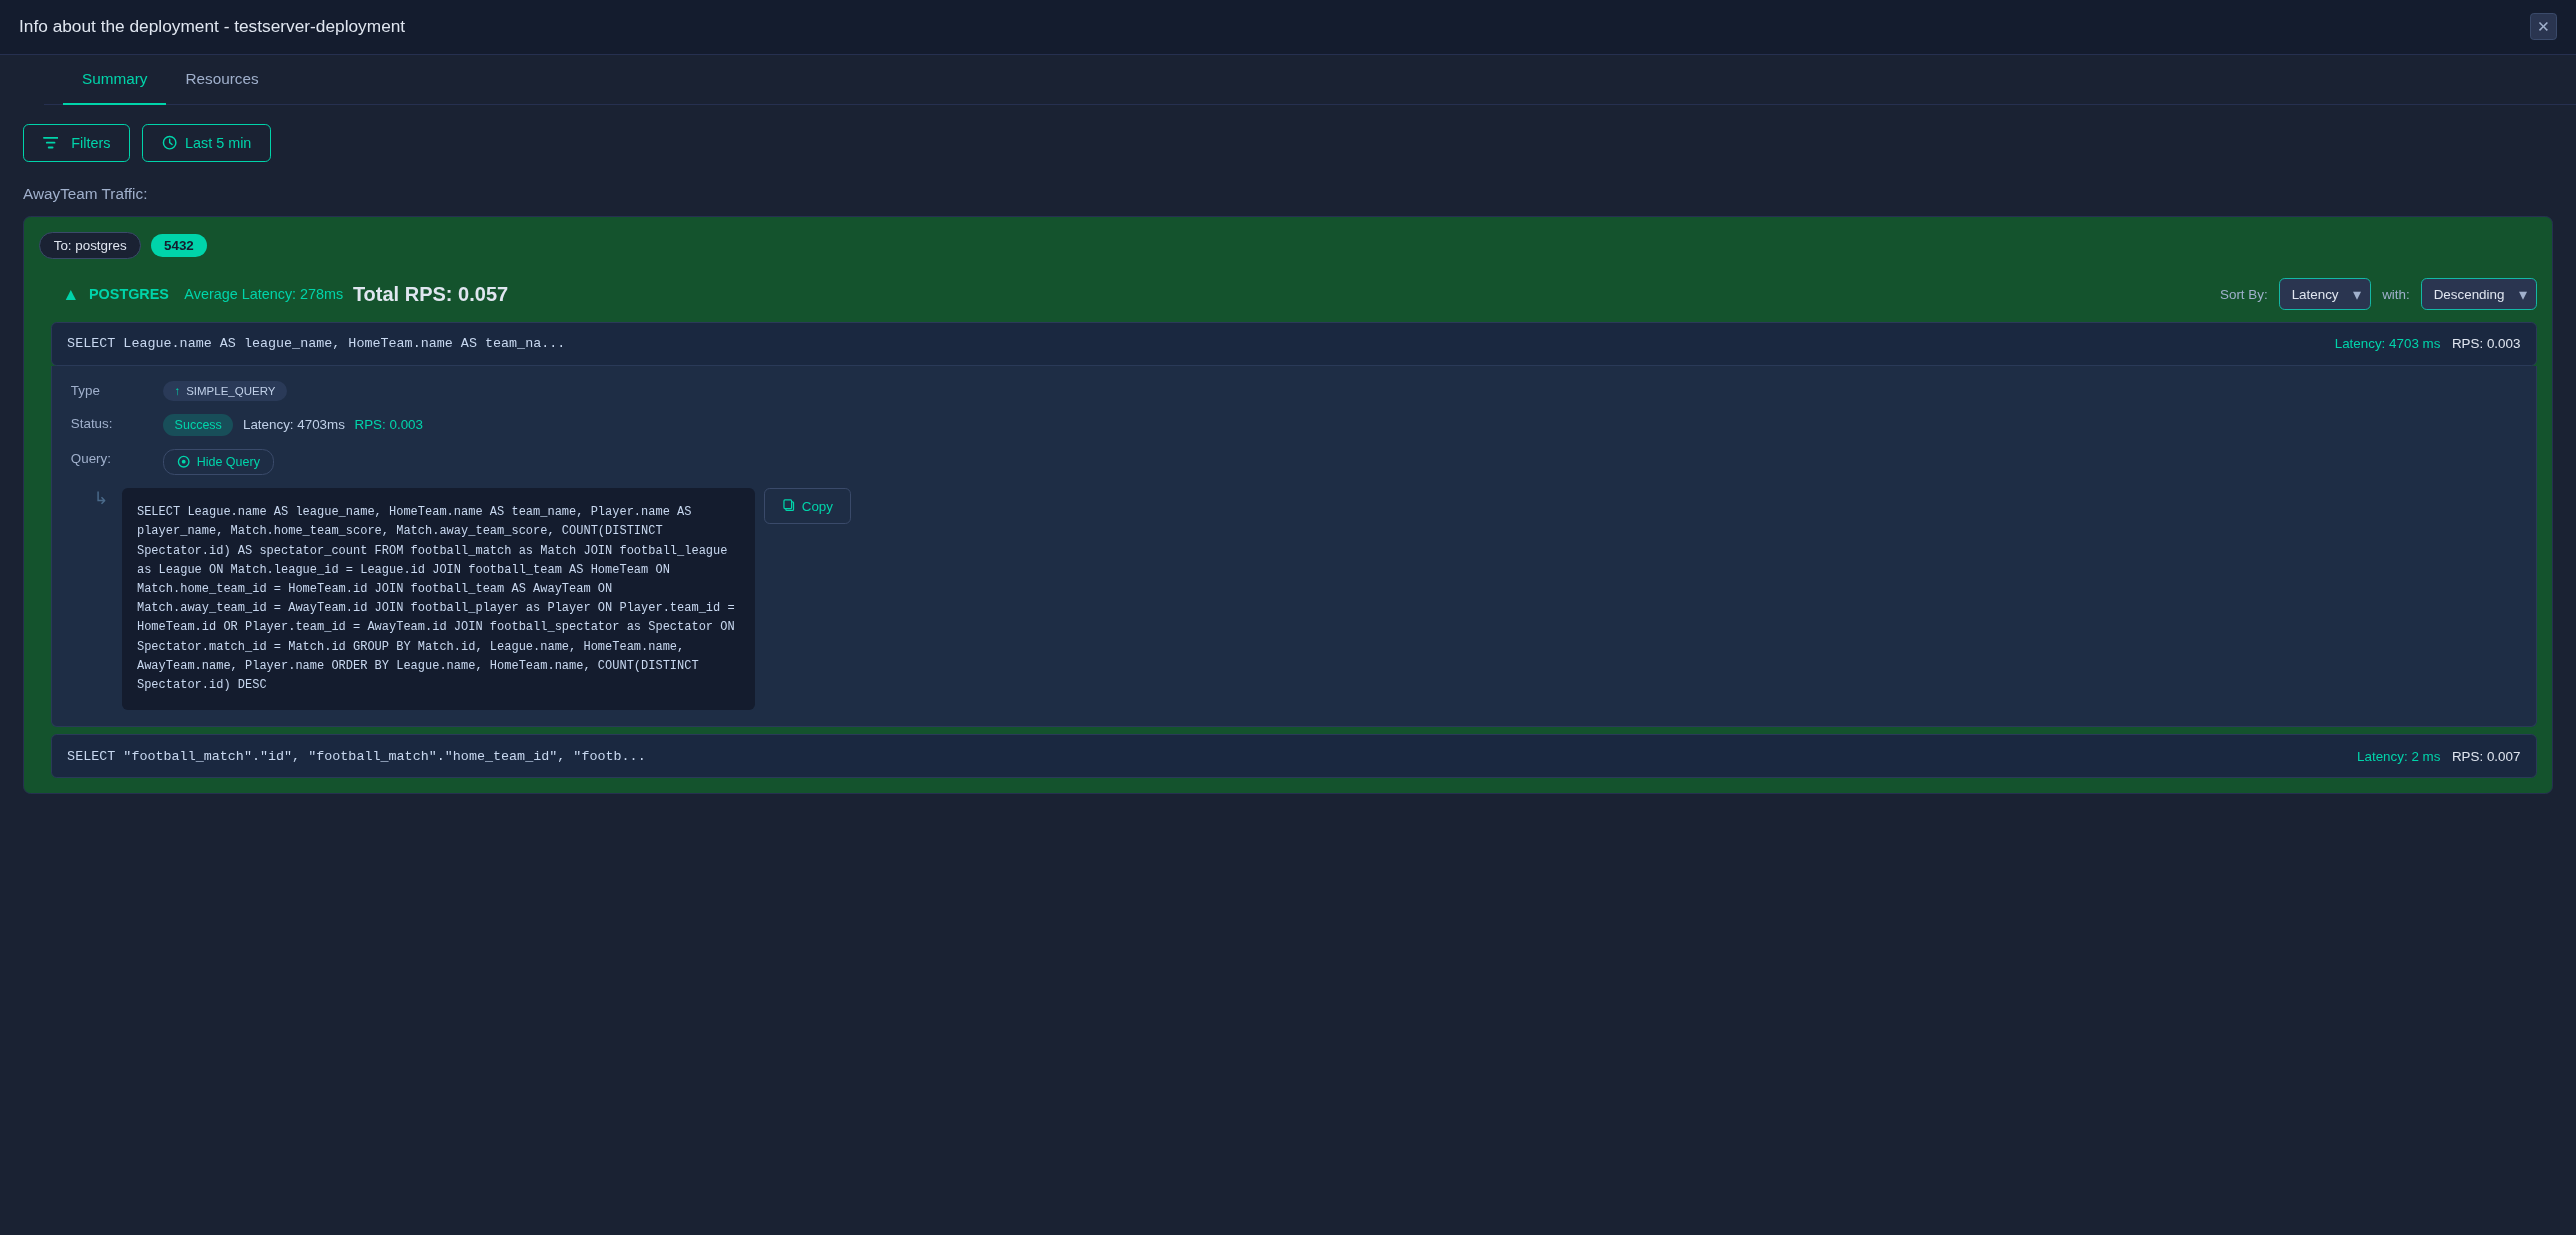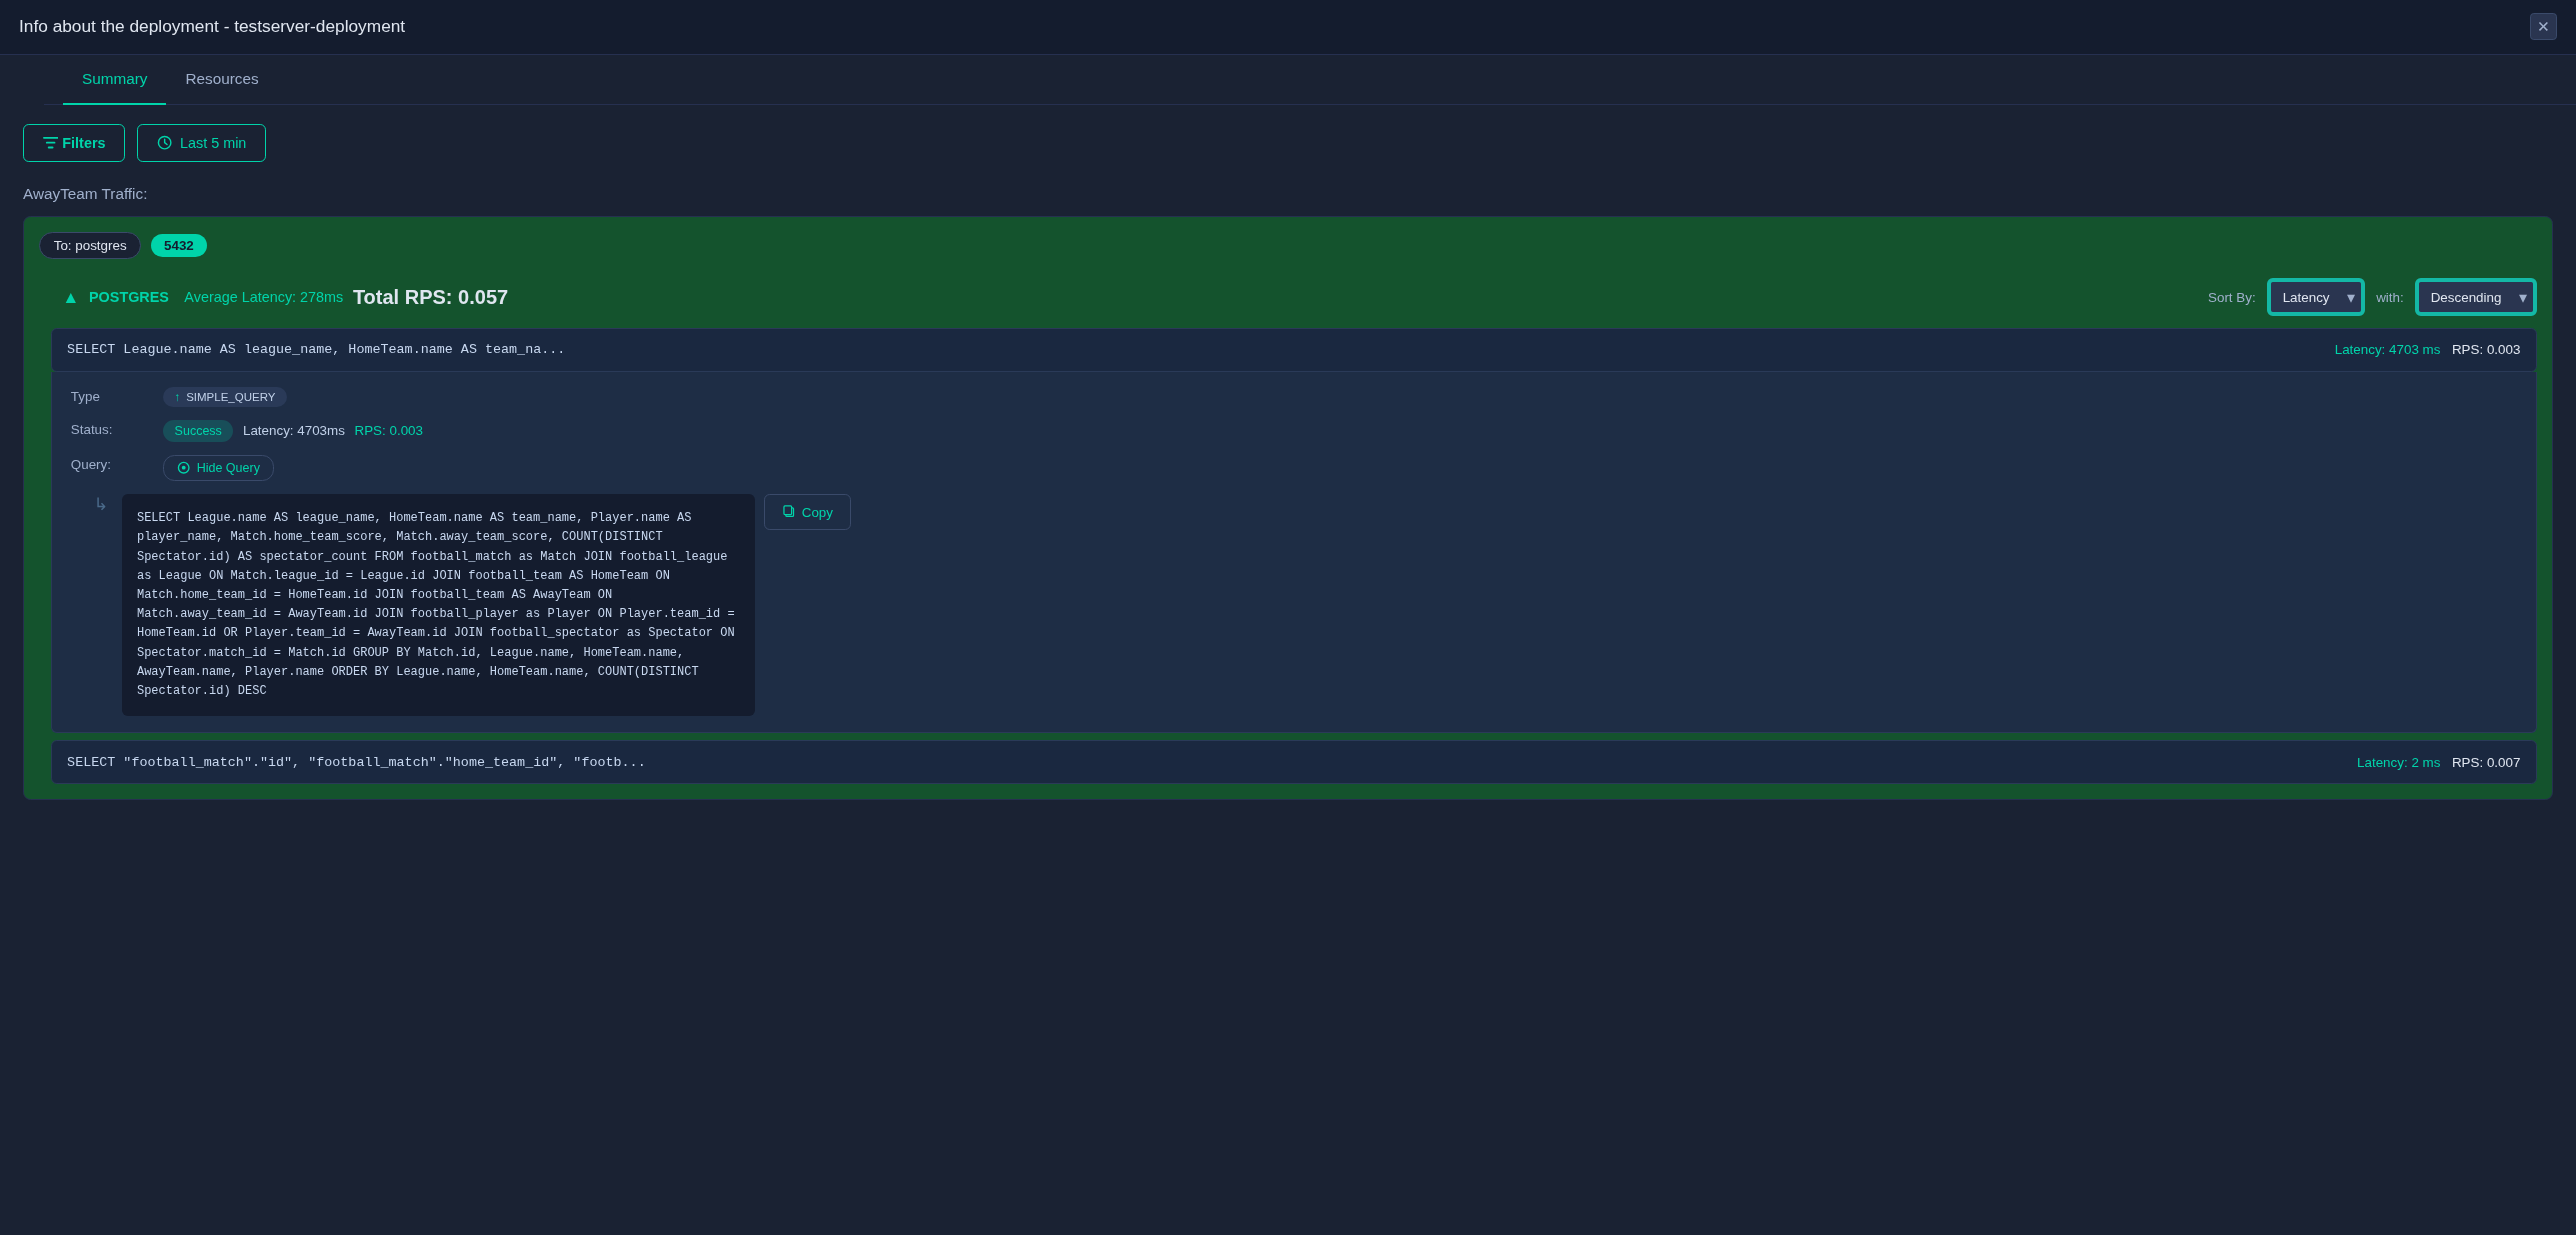--- a/index.html
+++ b/index.html
@@ -96,22 +96,21 @@
     .btn-filter {
       background: transparent;
       border: 1.9px solid #00d4aa;
       border-radius: 5.8px;
       color: #00d4aa;
       padding: 9.6px 19px;
       font-size: 14.4px;
       cursor: pointer;
       display: flex;
       align-items: center;
-      gap: 4px;
-      font-weight: bold;
+      gap: 13px;
     }
     .btn-time {
       background: transparent;
       border: 1.9px solid #00d4aa;
       border-radius: 5.8px;
       color: #00d4aa;
       padding: 9.6px 19px;
       font-size: 14.4px;
       cursor: pointer;
       display: flex;
@@ -181,21 +180,21 @@
       display: flex;
       align-items: center;
       gap: 11.5px;
     }
     .sort-label {
       color: #a0b0cc;
       font-size: 13.4px;
     }
     .sort-select {
       background: #2a3550;
-      border: 4px solid #14b8a6;
+      border: 1px solid #14b8a6;
       border-radius: 5.8px;
       color: #e0e6f0;
       padding: 7.7px 31px 7.7px 11.5px;
       font-size: 13.4px;
       cursor: pointer;
       appearance: none;
       -webkit-appearance: none;
     }
     .select-wrapper {
       position: relative;

